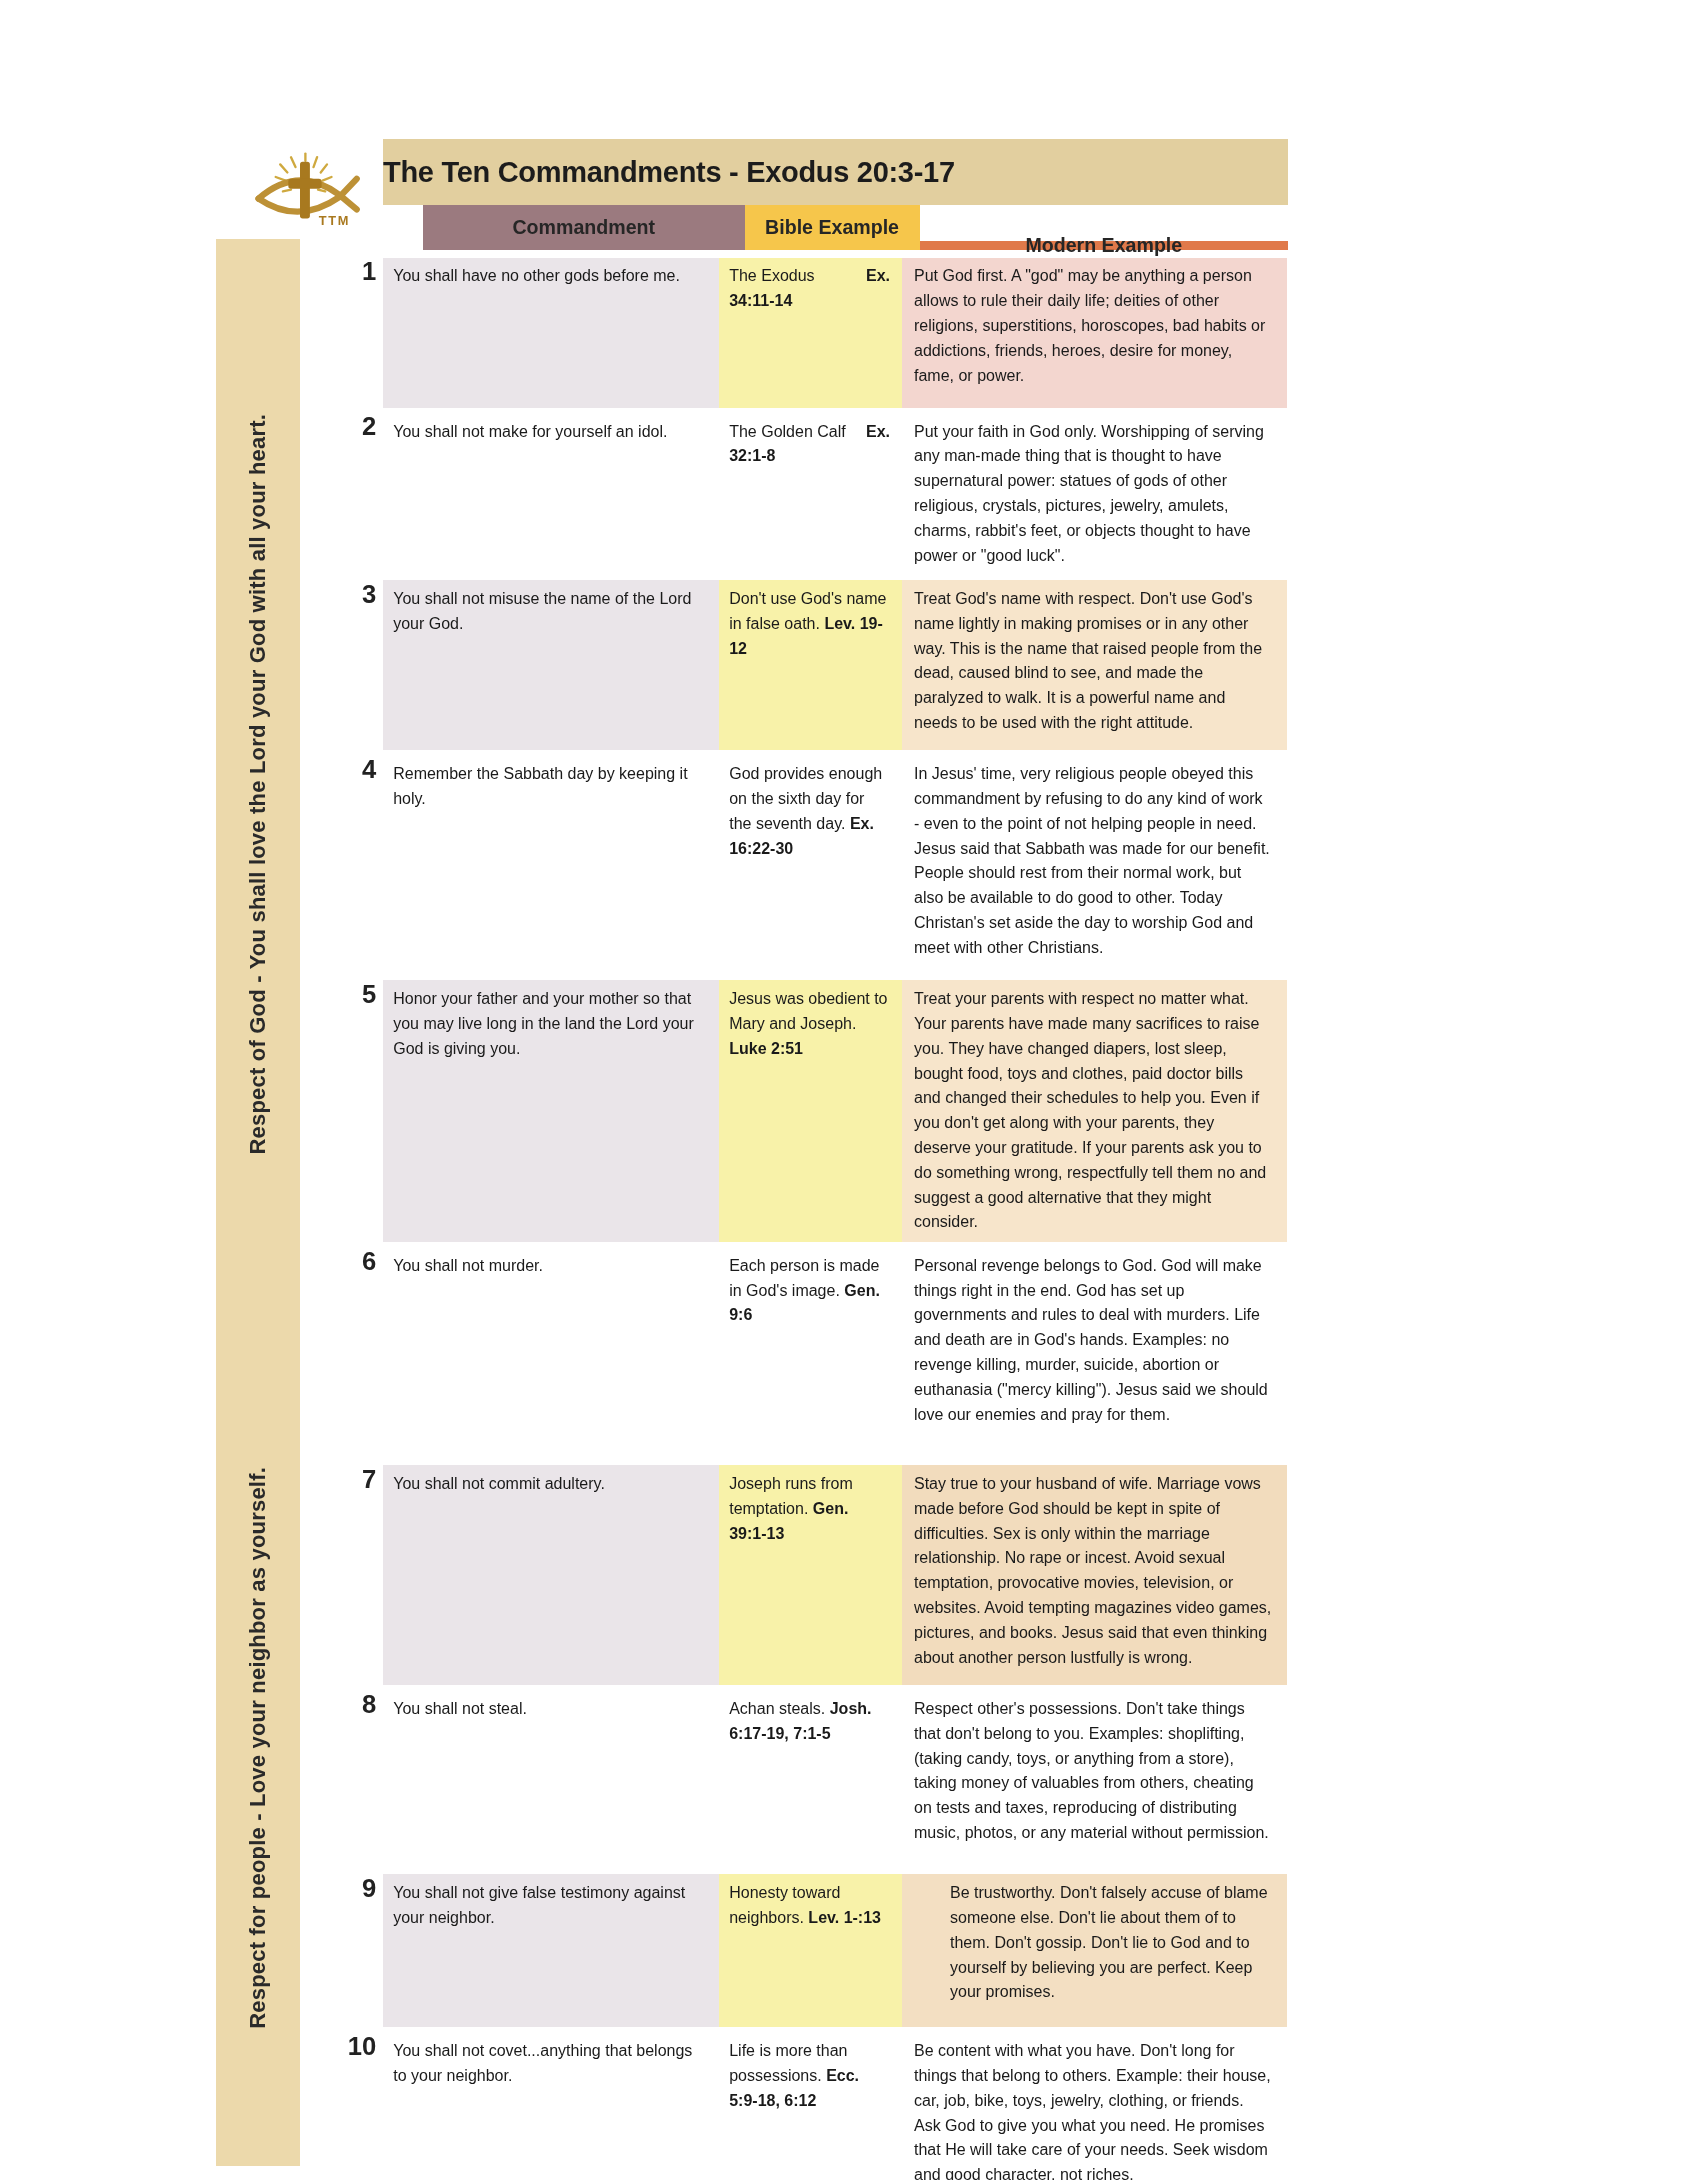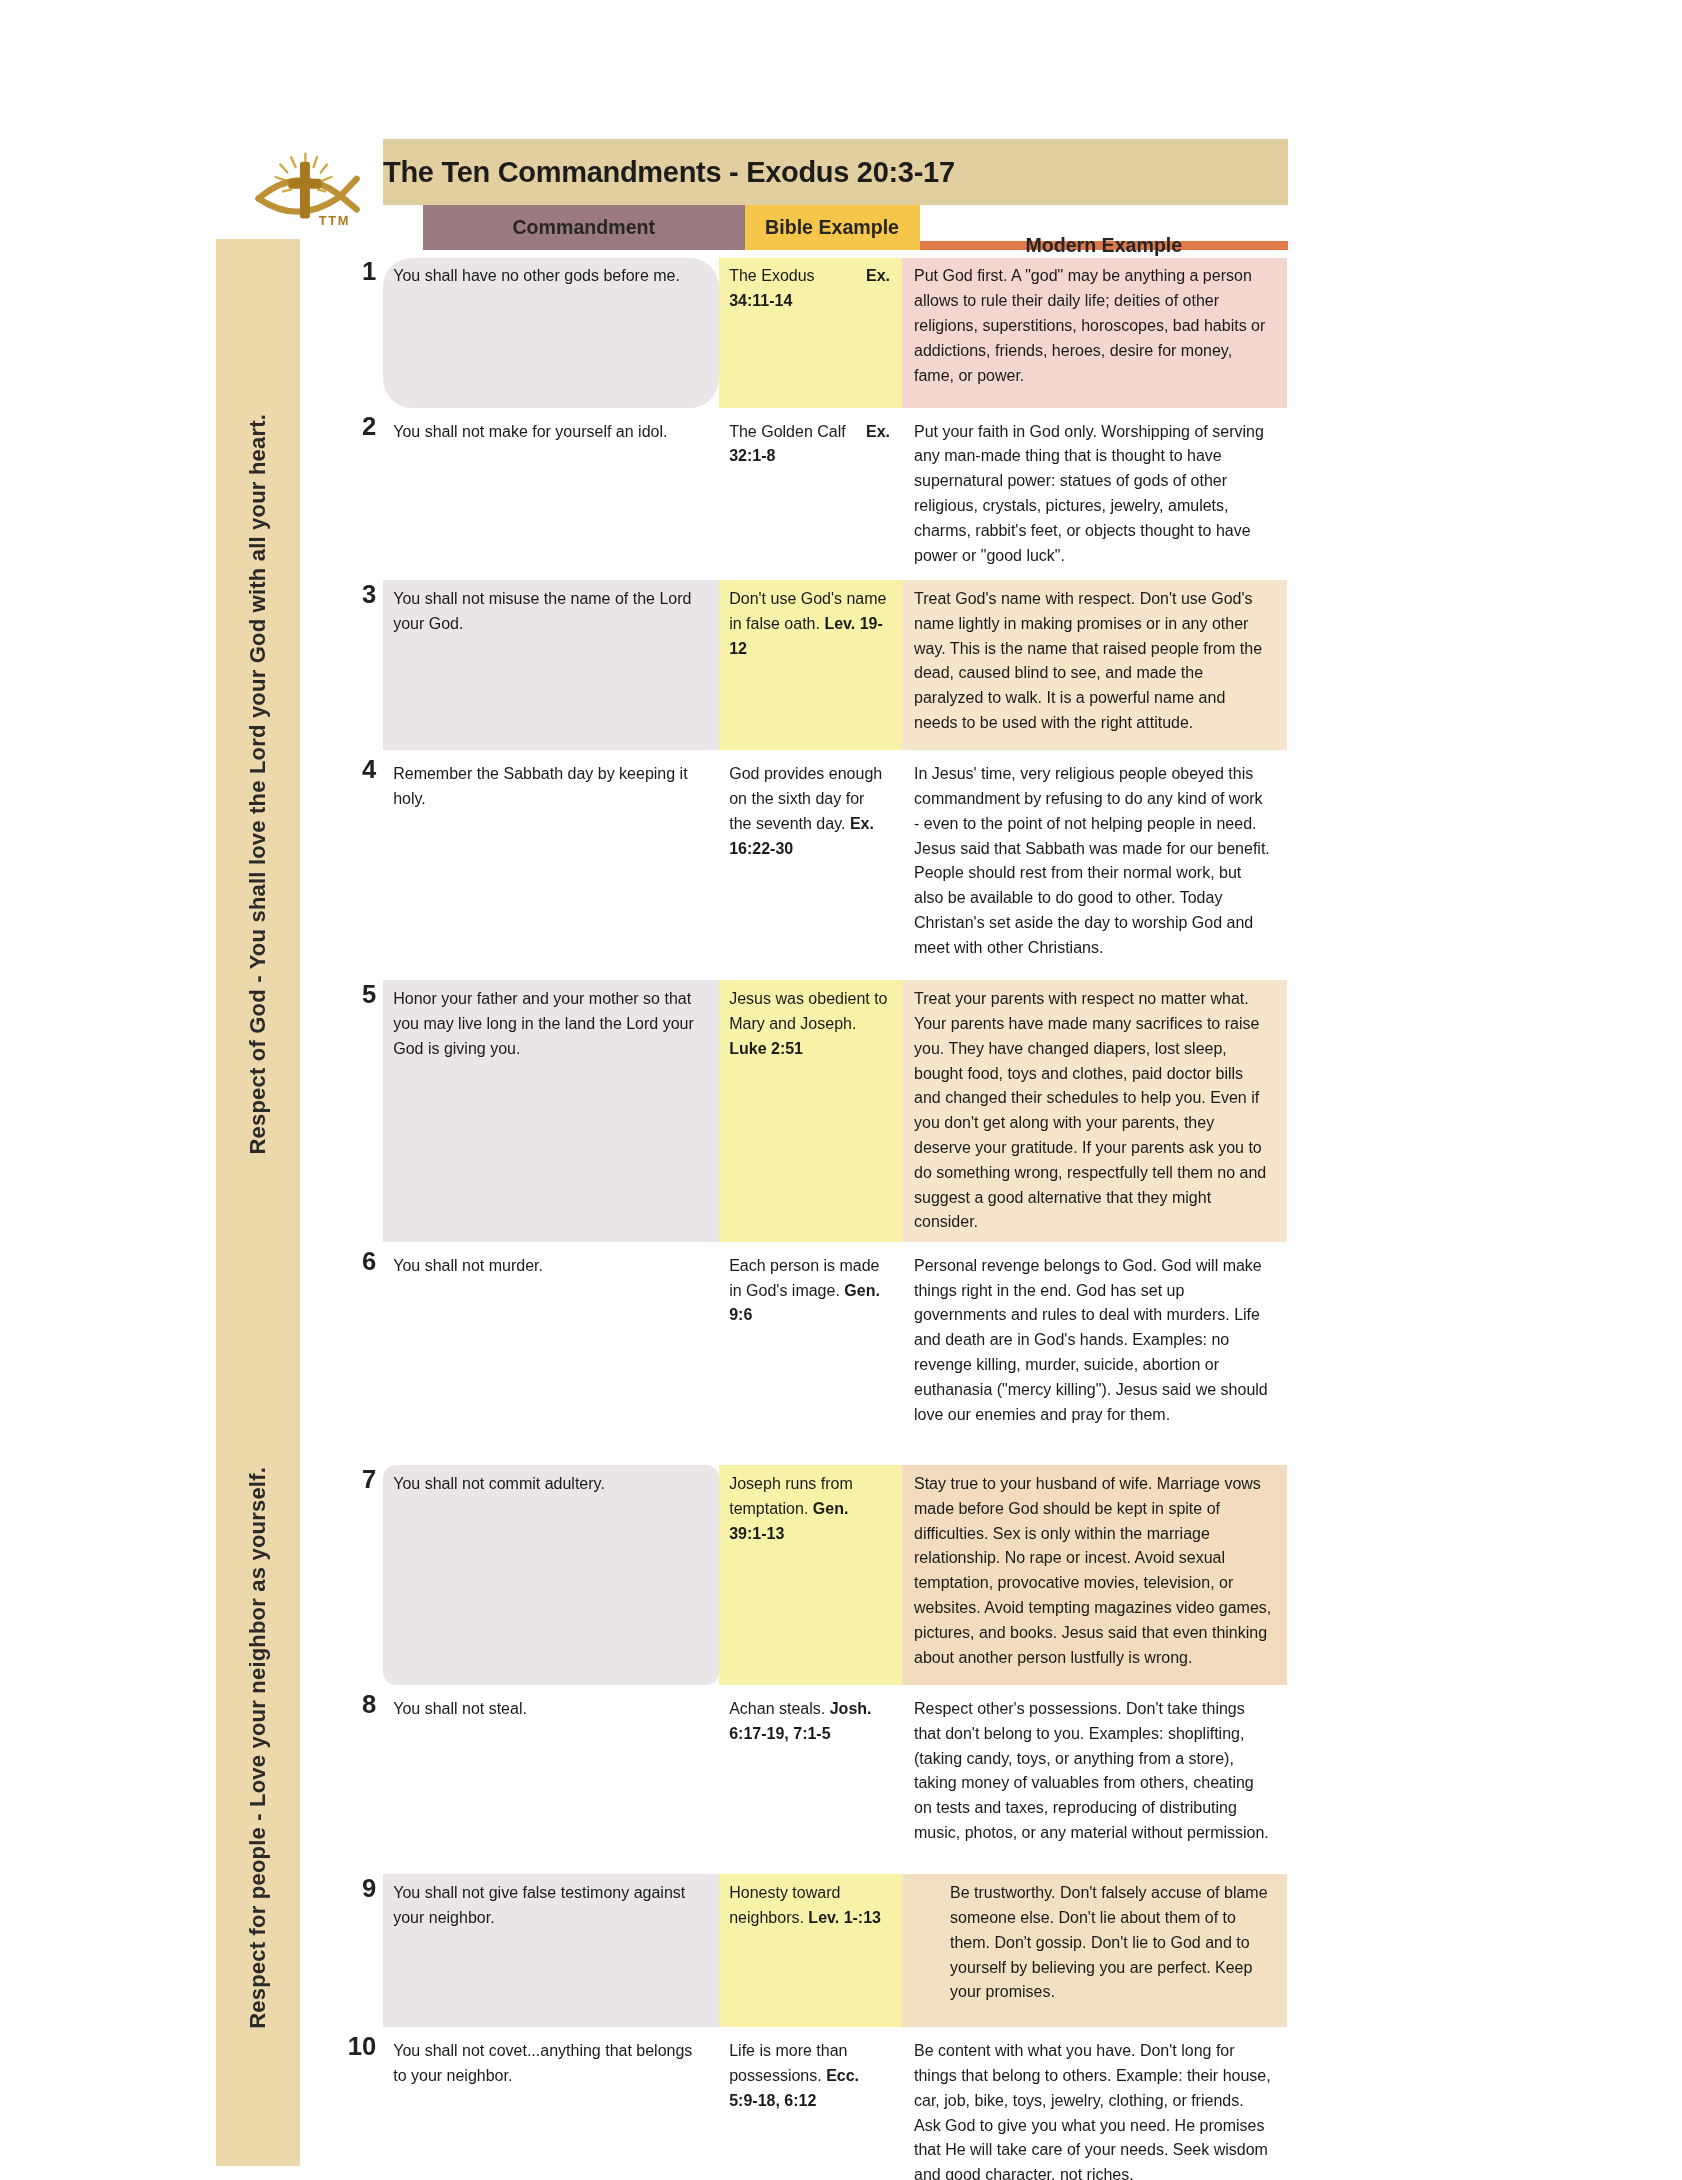--- a/index.html
+++ b/index.html
@@ -96,21 +96,21 @@
     <span>The Ten Commandments - Exodus 20:3-17</span>
   </div>
   <div class="header-row">
     <div class="hc c-cmd" style="background: rgb(155, 122, 127);">Commandment</div>
     <div class="hc c-bible" style="background: rgb(246, 198, 75);">Bible Example</div>
     <div class="hc c-modern" style="background: rgb(224, 121, 74); margin-top: 36px;">Modern Example</div>
   </div>
   <div id="rows">
   <div class="row" style="min-height: 150px;">
     <div class="num">1</div>
-    <div class="cell cmd" style="background: rgb(234, 229, 233); border-radius: 29px;">You shall have no other gods before me.</div>
+    <div class="cell cmd" style="background: rgb(234, 229, 233);">You shall have no other gods before me.</div>
     <div class="cell bible" style="background: rgb(248, 242, 169);">
       <div class="split">
         <div class="l1">
           <span>The Exodus</span>
           <span class="ref">Ex.</span>
         </div>
         <div class="ref">34:11-14</div>
       </div>
 
     </div>
@@ -180,21 +180,21 @@
       <div class="inline">
         <span>Each person is made in God's image.</span>
         <span class="ref">Gen. 9:6</span>
       </div>
     </div>
     <div class="cell modern">Personal revenge belongs to God. God will make things right in the end. God has set up governments and rules to deal with murders. Life and death are in God's hands. Examples: no revenge killing, murder, suicide, abortion or euthanasia ("mercy killing"). Jesus said we should love our enemies and pray for them.</div>
   </div>
 
   <div class="row" style="min-height: 220px;">
     <div class="num">7</div>
-    <div class="cell cmd" style="background: rgb(234, 229, 233); border-radius: 13px;">You shall not commit adultery.</div>
+    <div class="cell cmd" style="background: rgb(234, 229, 233);">You shall not commit adultery.</div>
     <div class="cell bible" style="background: rgb(248, 242, 169);">
 
       <div class="inline">
         <span>Joseph runs from temptation.</span>
         <span class="ref">Gen. 39:1-13</span>
       </div>
     </div>
     <div class="cell modern" style="background: rgb(242, 220, 189);">Stay true to your husband of wife. Marriage vows made before God should be kept in spite of difficulties. Sex is only within the marriage relationship. No rape or incest. Avoid sexual temptation, provocative movies, television, or websites. Avoid tempting magazines video games, pictures, and books. Jesus said that even thinking about another person lustfully is wrong.</div>
   </div>
 

